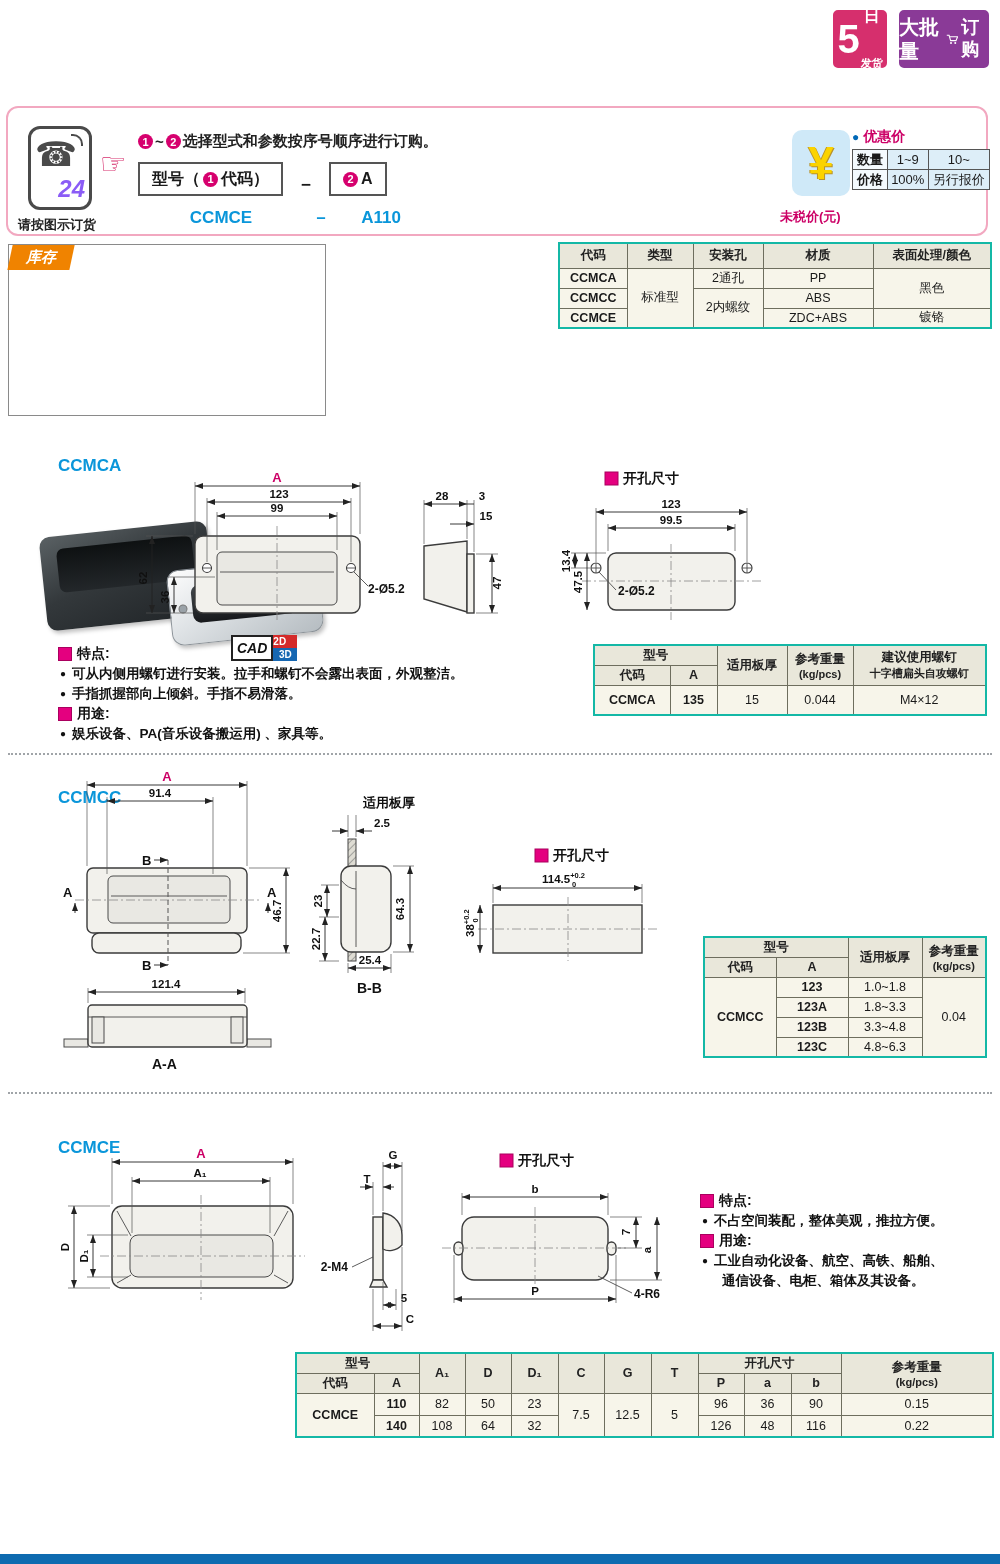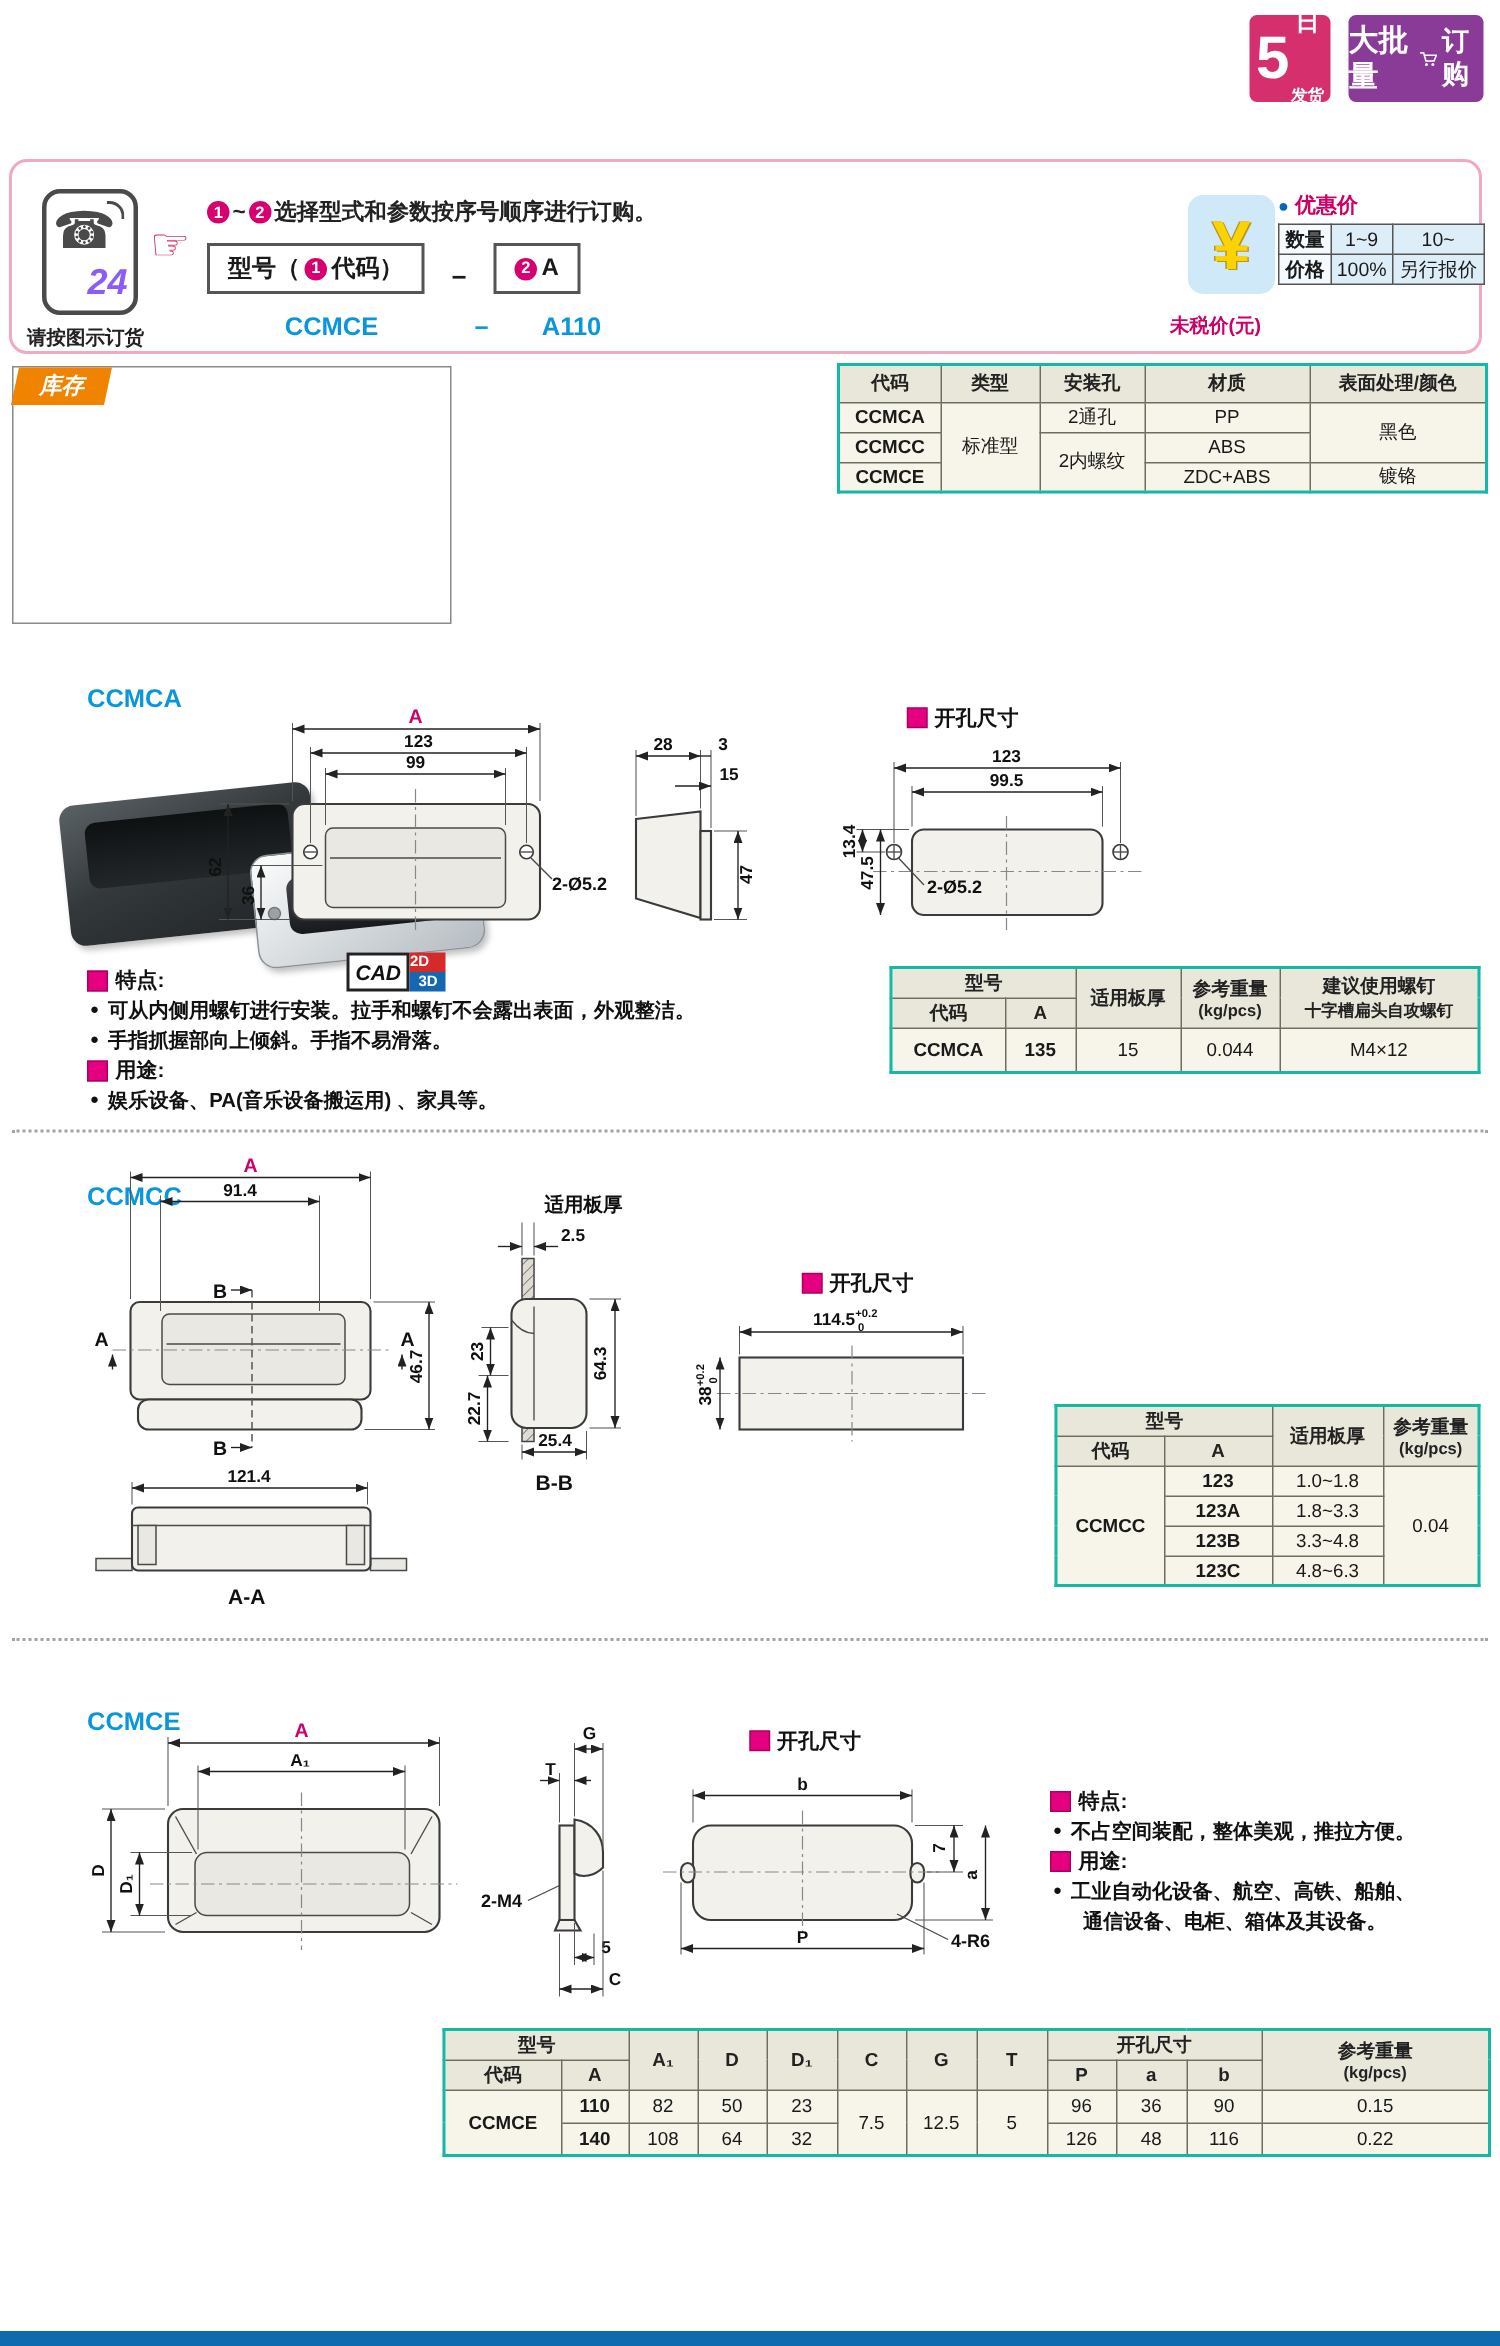--- a/index.html
+++ b/index.html
@@ -47,21 +47,21 @@
   .yenbox span{font-size:46px;font-weight:bold;color:#fbd300;text-shadow:1px 1px 0 #b8922a,-1px 0 0 #b8922a;}
   .yencap{left:780px;top:208px;font-size:13px;font-weight:bold;color:#cc0066;}
   .disc{left:852px;top:128px;width:138px;}
   .disc .tl{display:flex;align-items:center;gap:4px;font-size:14px;font-weight:bold;color:#cc0066;margin-bottom:3px;}
   .disc .tl .dot{color:#0068b7;font-size:12px;}
   .disc table{border-collapse:collapse;width:138px;}
   .disc td{border:1px solid #555;font-size:13px;text-align:center;height:19px;background:#ddeef8;padding:0 1px;}
   .disc td.lb{font-weight:bold;background:#f4fafe;width:32px;}
 
   
-  .stock{left:8px;top:244px;width:293px;height:172px;border:1px solid #8a8a8a;background:#fff;box-sizing:border-box;}
+  .stock{left:8px;top:244px;width:318px;height:172px;border:1px solid #8a8a8a;background:#fff;box-sizing:border-box;}
   .kc{left:10px;top:245px;width:62px;height:25px;background:#f08300;transform:skewX(-12deg);display:flex;align-items:center;justify-content:center;}
   .kc span{color:#fff;font-weight:bold;font-style:italic;font-size:15px;transform:skewX(12deg);}
   .h-dark{left:34px;top:284px;width:168px;height:94px;transform:rotate(-6deg);border-radius:10px;
           background:linear-gradient(160deg,#5a6164 0%,#33383b 45%,#202427 100%);box-shadow:2px 3px 4px rgba(0,0,0,.25);}
   .h-dark .recess{position:absolute;left:16px;top:13px;right:16px;height:44px;background:linear-gradient(#0e1112,#23272a);border-radius:7px;}
   .h-chrome{left:160px;top:318px;width:152px;height:76px;transform:rotate(-6deg);border-radius:12px;border:1px solid #8b9298;
           background:linear-gradient(150deg,#fdfdfd 0%,#dfe3e6 40%,#b5bcc1 100%);box-shadow:2px 3px 4px rgba(0,0,0,.25);box-sizing:border-box;}
   .h-chrome .recess{position:absolute;left:22px;top:16px;right:22px;height:38px;background:linear-gradient(#43484c,#17191c);border-radius:8px;}
   .h-chrome .s1,.h-chrome .s2{position:absolute;top:34px;width:7px;height:7px;border-radius:50%;background:#9aa2a8;border:1px solid #777;}
   .h-chrome .s1{left:8px;} .h-chrome .s2{right:8px;}

